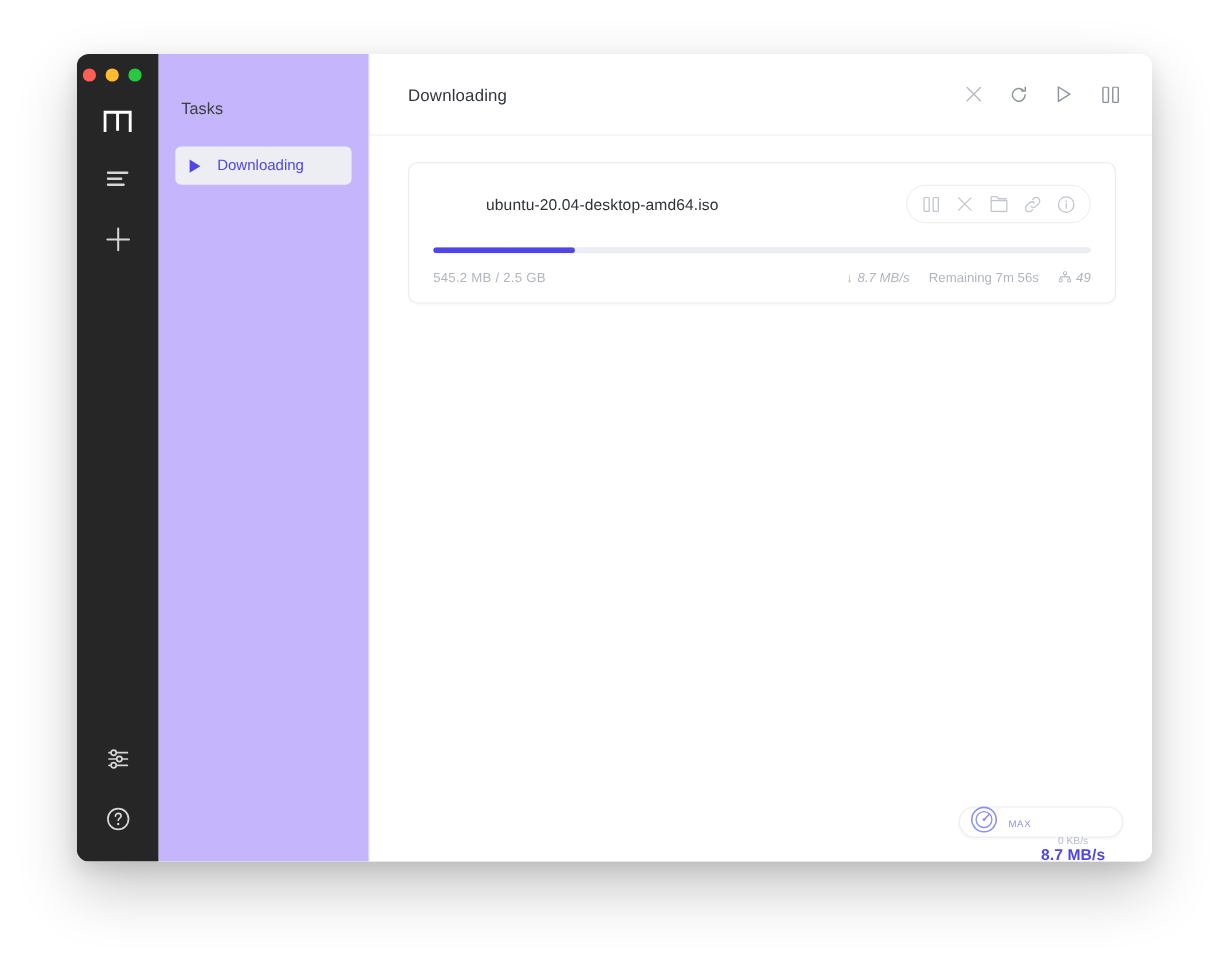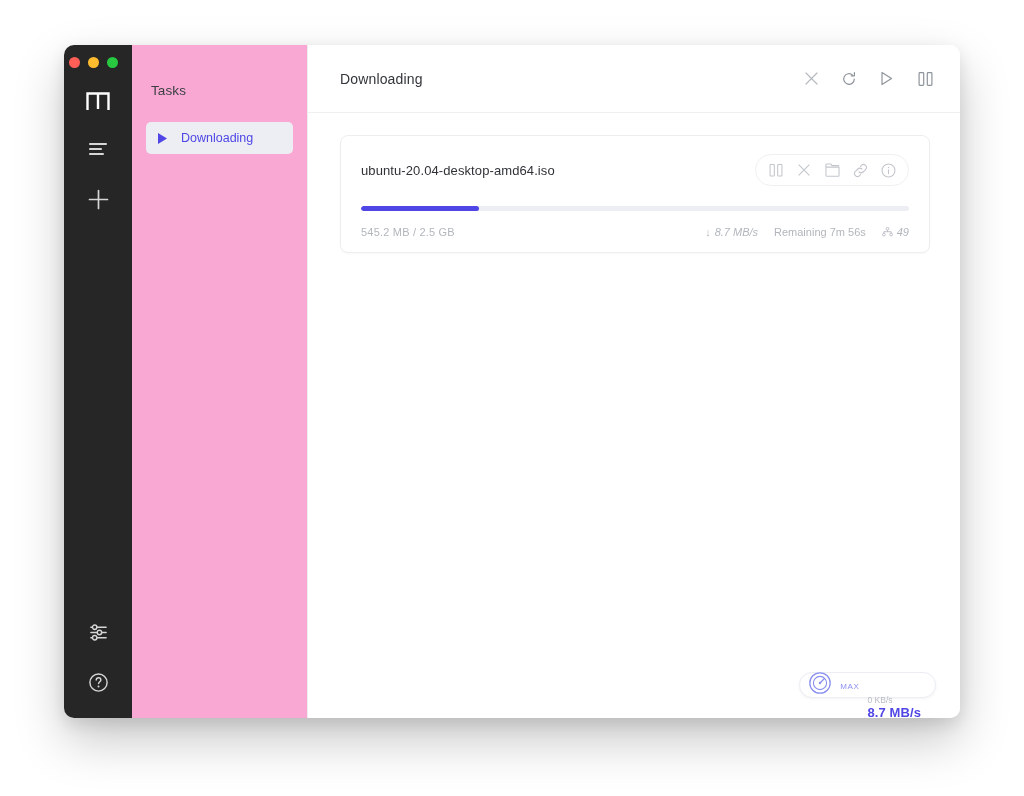--- a/index.html
+++ b/index.html
@@ -71,21 +71,21 @@
     display: flex;
     flex-direction: column;
     align-items: center;
     gap: 10px;
   }
 
   
   #tasks-sidebar {
     width: 176px;
     flex: 0 0 176px;
-    background: #f9a8d4;
+    background: #c4b5fd;
     padding: 38px 14px 0 14px;
     border-right: 1px solid #ececee;
   }
   #tasks-title {
     font-size: 13.5px;
     color: #3c4043;
     margin-left: 5px;
     margin-bottom: 24px;
     letter-spacing: .1px;
   }
@@ -156,20 +156,21 @@
   .dl-card {
     border: 1px solid #ededf0;
     border-radius: 8px;
     padding: 18px 20px 14px 20px;
     background: #fff;
     box-shadow: 0 1px 2px rgba(16,24,40,.03);
   }
   .dl-top {
     display: flex;
     align-items: center;
+    margin-left: 44px;
   }
   .dl-name {
     font-size: 13px;
     color: #2f3237;
     letter-spacing: .1px;
   }
   .dl-actions {
     margin-left: auto;
     display: flex;
     align-items: center;
@@ -237,21 +238,21 @@
   }
   #speed-max {
     font-size: 8px;
     color: #8b90f0;
     letter-spacing: .6px;
     align-self: flex-start;
     margin-top: 9px;
   }
   #speed-values {
     margin-left: auto;
-    text-align: left;
+    text-align: center;
     line-height: 1.15;
     margin-top: 47px;
   }
   #speed-up {
     font-size: 8.5px;
     color: #b8bcc4;
   }
   #speed-down {
     font-size: 13px;
     color: #4f46e5;

